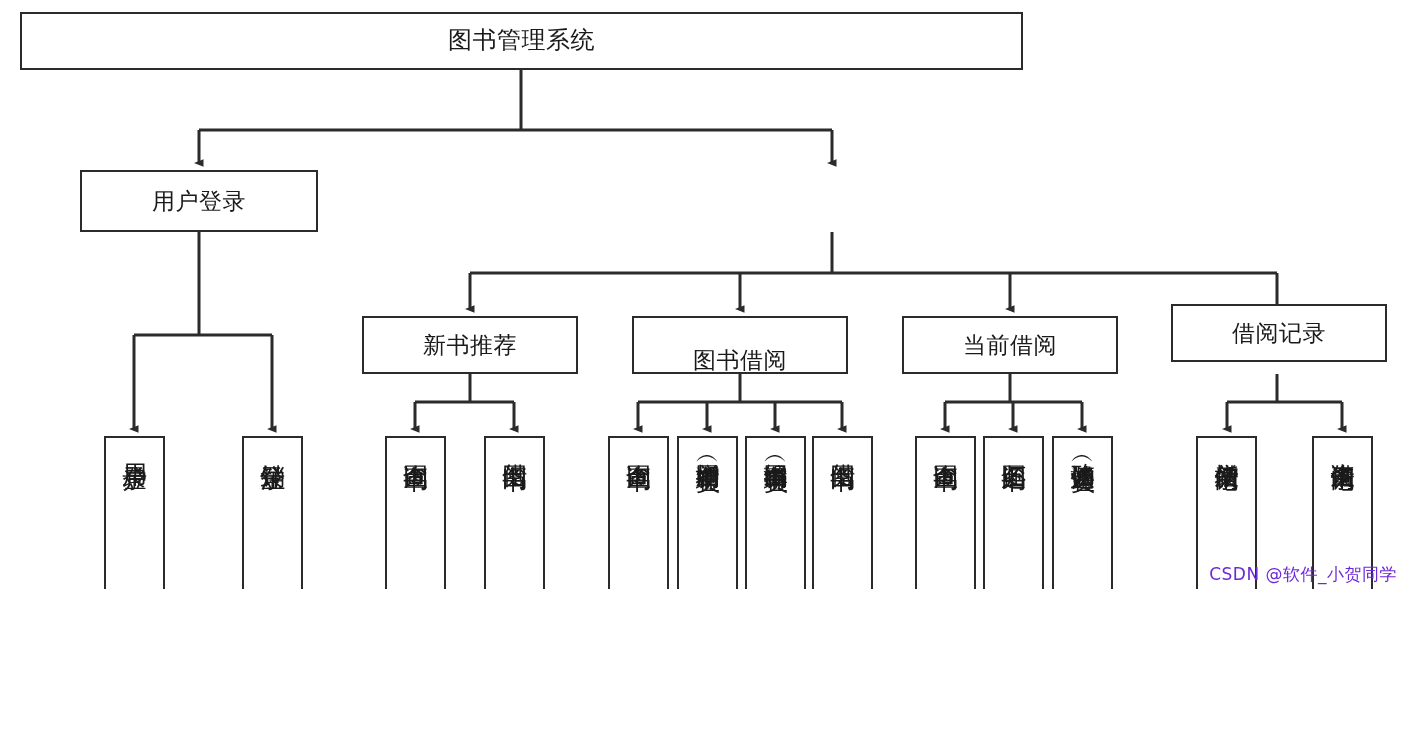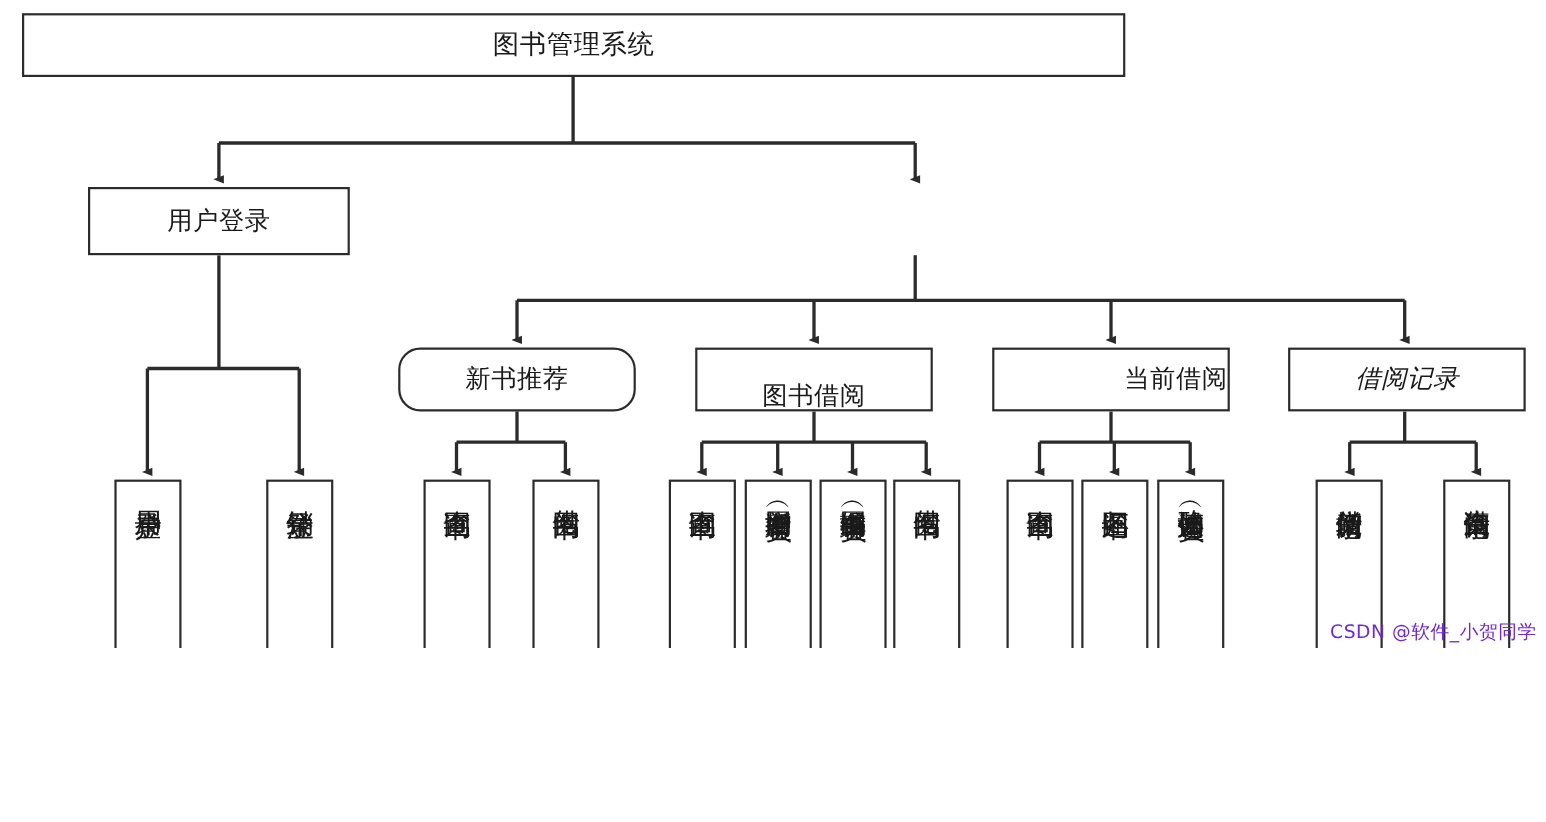--- a/index.html
+++ b/index.html
@@ -137,33 +137,33 @@
 
   <div class="node horiz root" style="left:20px; top:12px; width:1003px; height:58px;">
     <span class="lbl">图书管理系统</span>
   </div>
 
   <div class="node horiz" style="left:80px; top:170px; width:238px; height:62px;">
     <span class="lbl">用户登录</span>
   </div>
 
 
-  <div class="node horiz" style="left:362px; top:316px; width:216px; height:58px;border-radius:20px;">
+  <div class="node horiz" style="left:362px; top:316px; width:216px; height:58px;">
     <span class="lbl">新书推荐</span>
   </div>
 
   <div class="node horiz" style="left:632px; top:316px; width:216px; height:58px;align-items:flex-end;">
     <span class="lbl">图书借阅</span>
   </div>
 
-  <div class="node horiz" style="left:902px; top:316px; width:216px; height:58px;justify-content:flex-end;">
+  <div class="node horiz" style="left:902px; top:316px; width:216px; height:58px;">
     <span class="lbl">当前借阅</span>
   </div>
 
-  <div class="node horiz" style="left:1171px; top:316px; width:216px; height:58px;font-style:italic;">
+  <div class="node horiz" style="left:1171px; top:304px; width:216px; height:58px;">
     <span class="lbl">借阅记录</span>
   </div>
 
   <div class="node vert" style="left:104px; top:436px; width:61px; height:298px;">
     <span class="lbl">用户登录</span>
   </div>
 
   <div class="node vert" style="left:242px; top:436px; width:61px; height:298px;">
     <span class="lbl">注销登录</span>
   </div>

